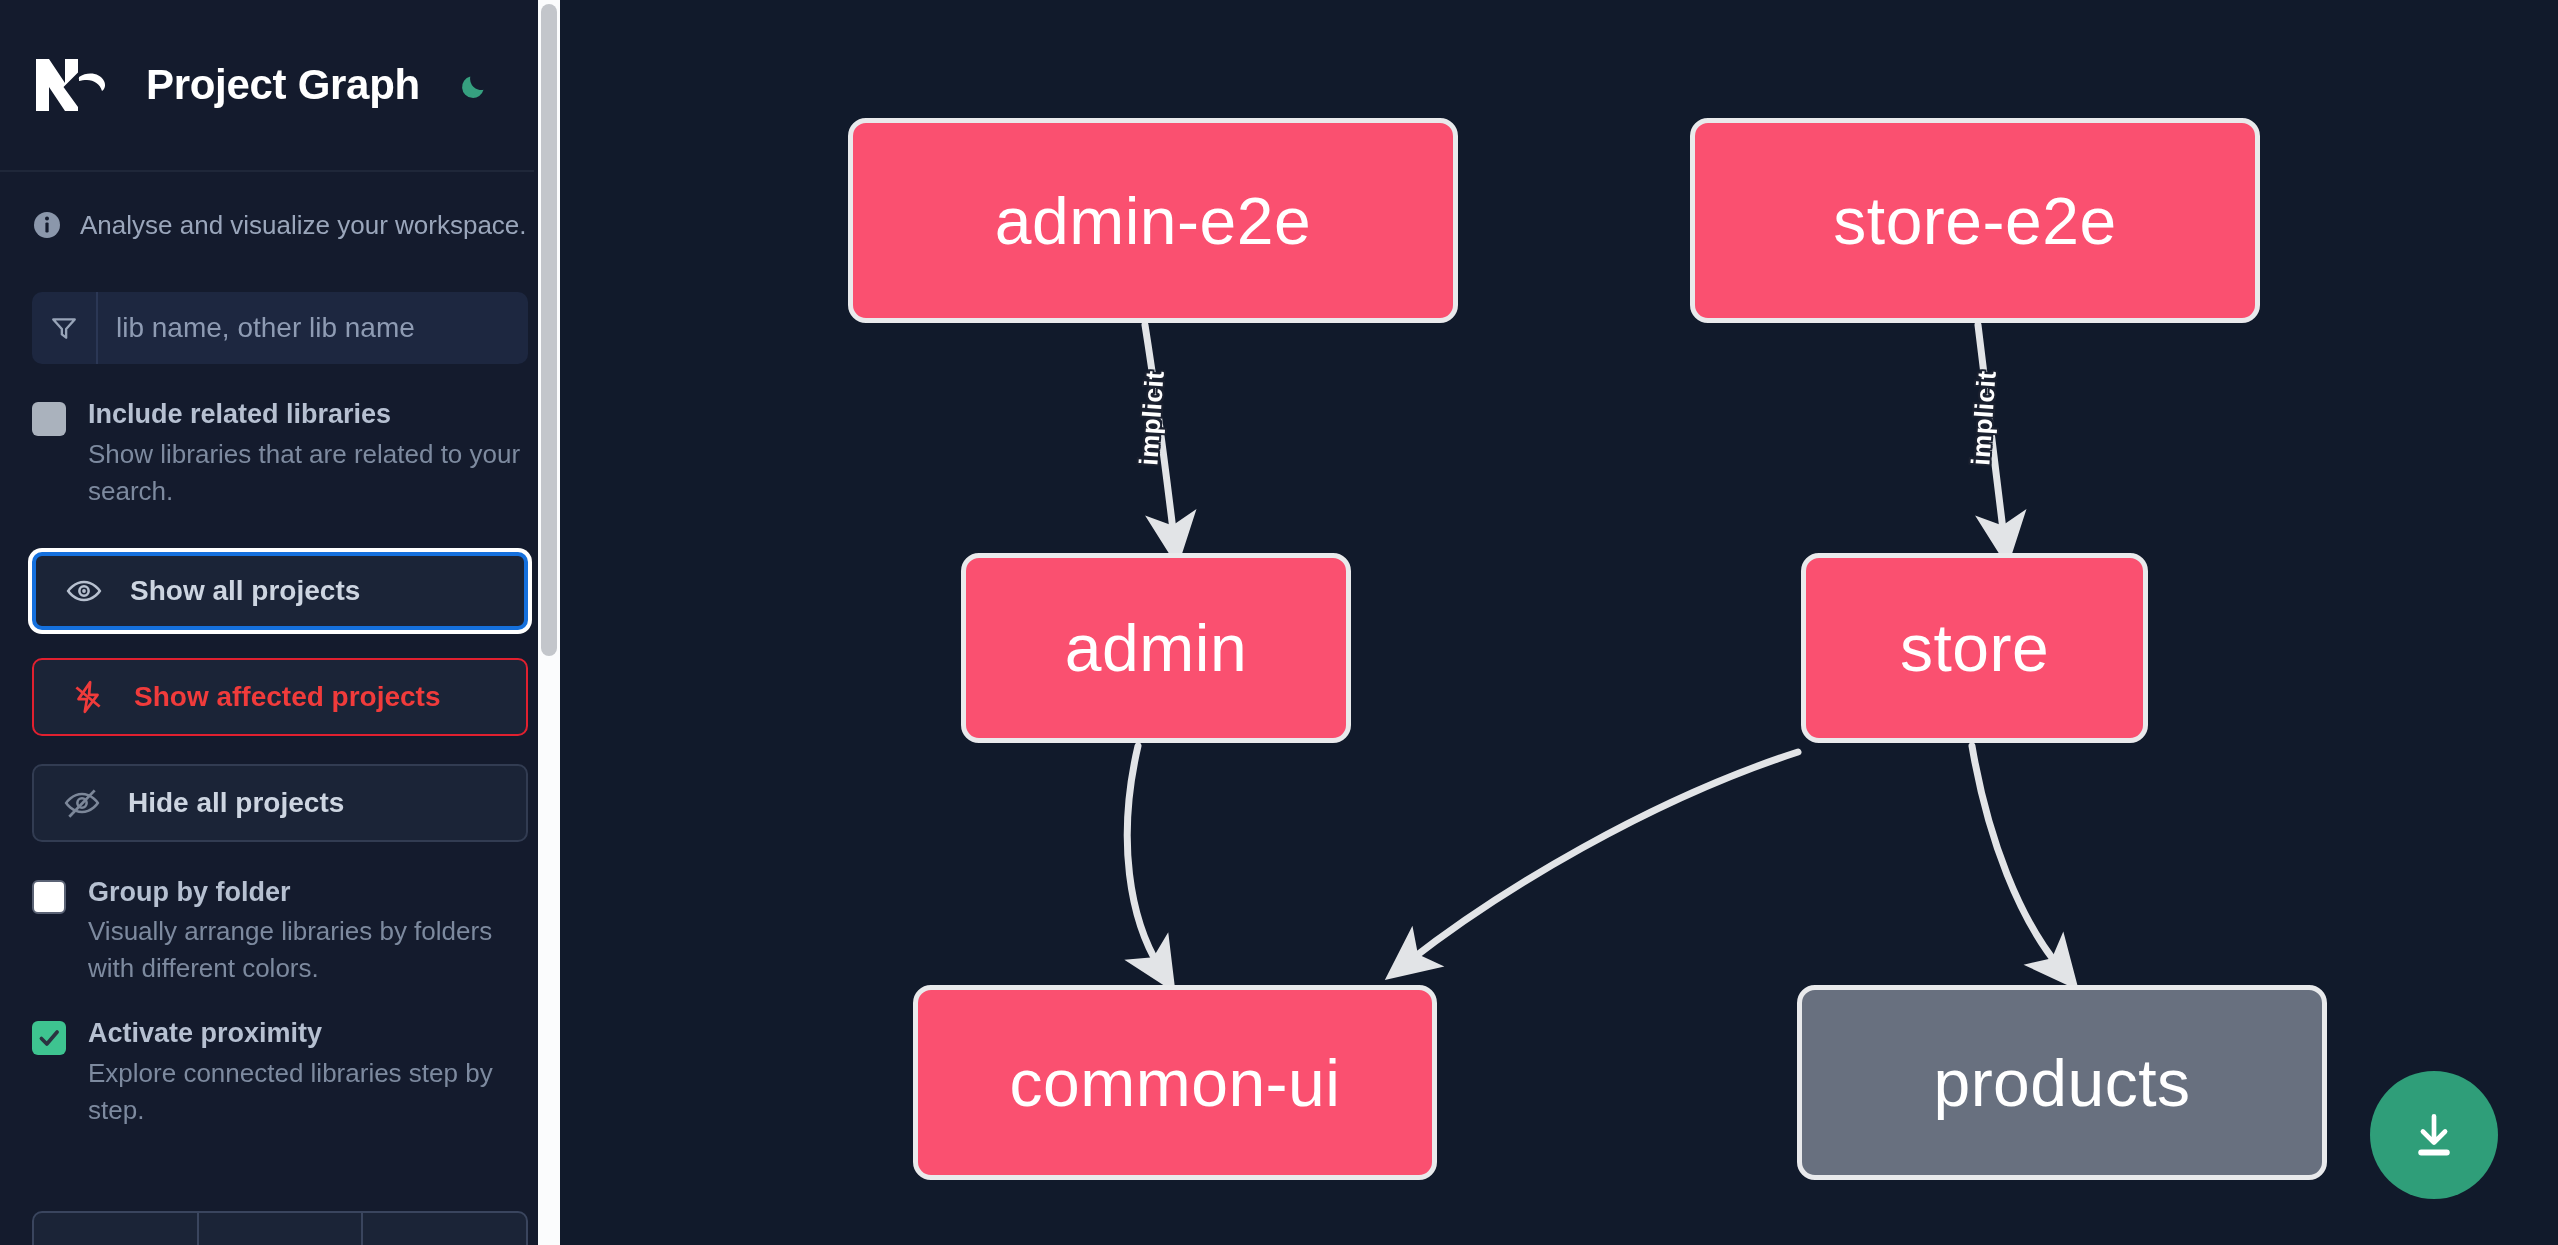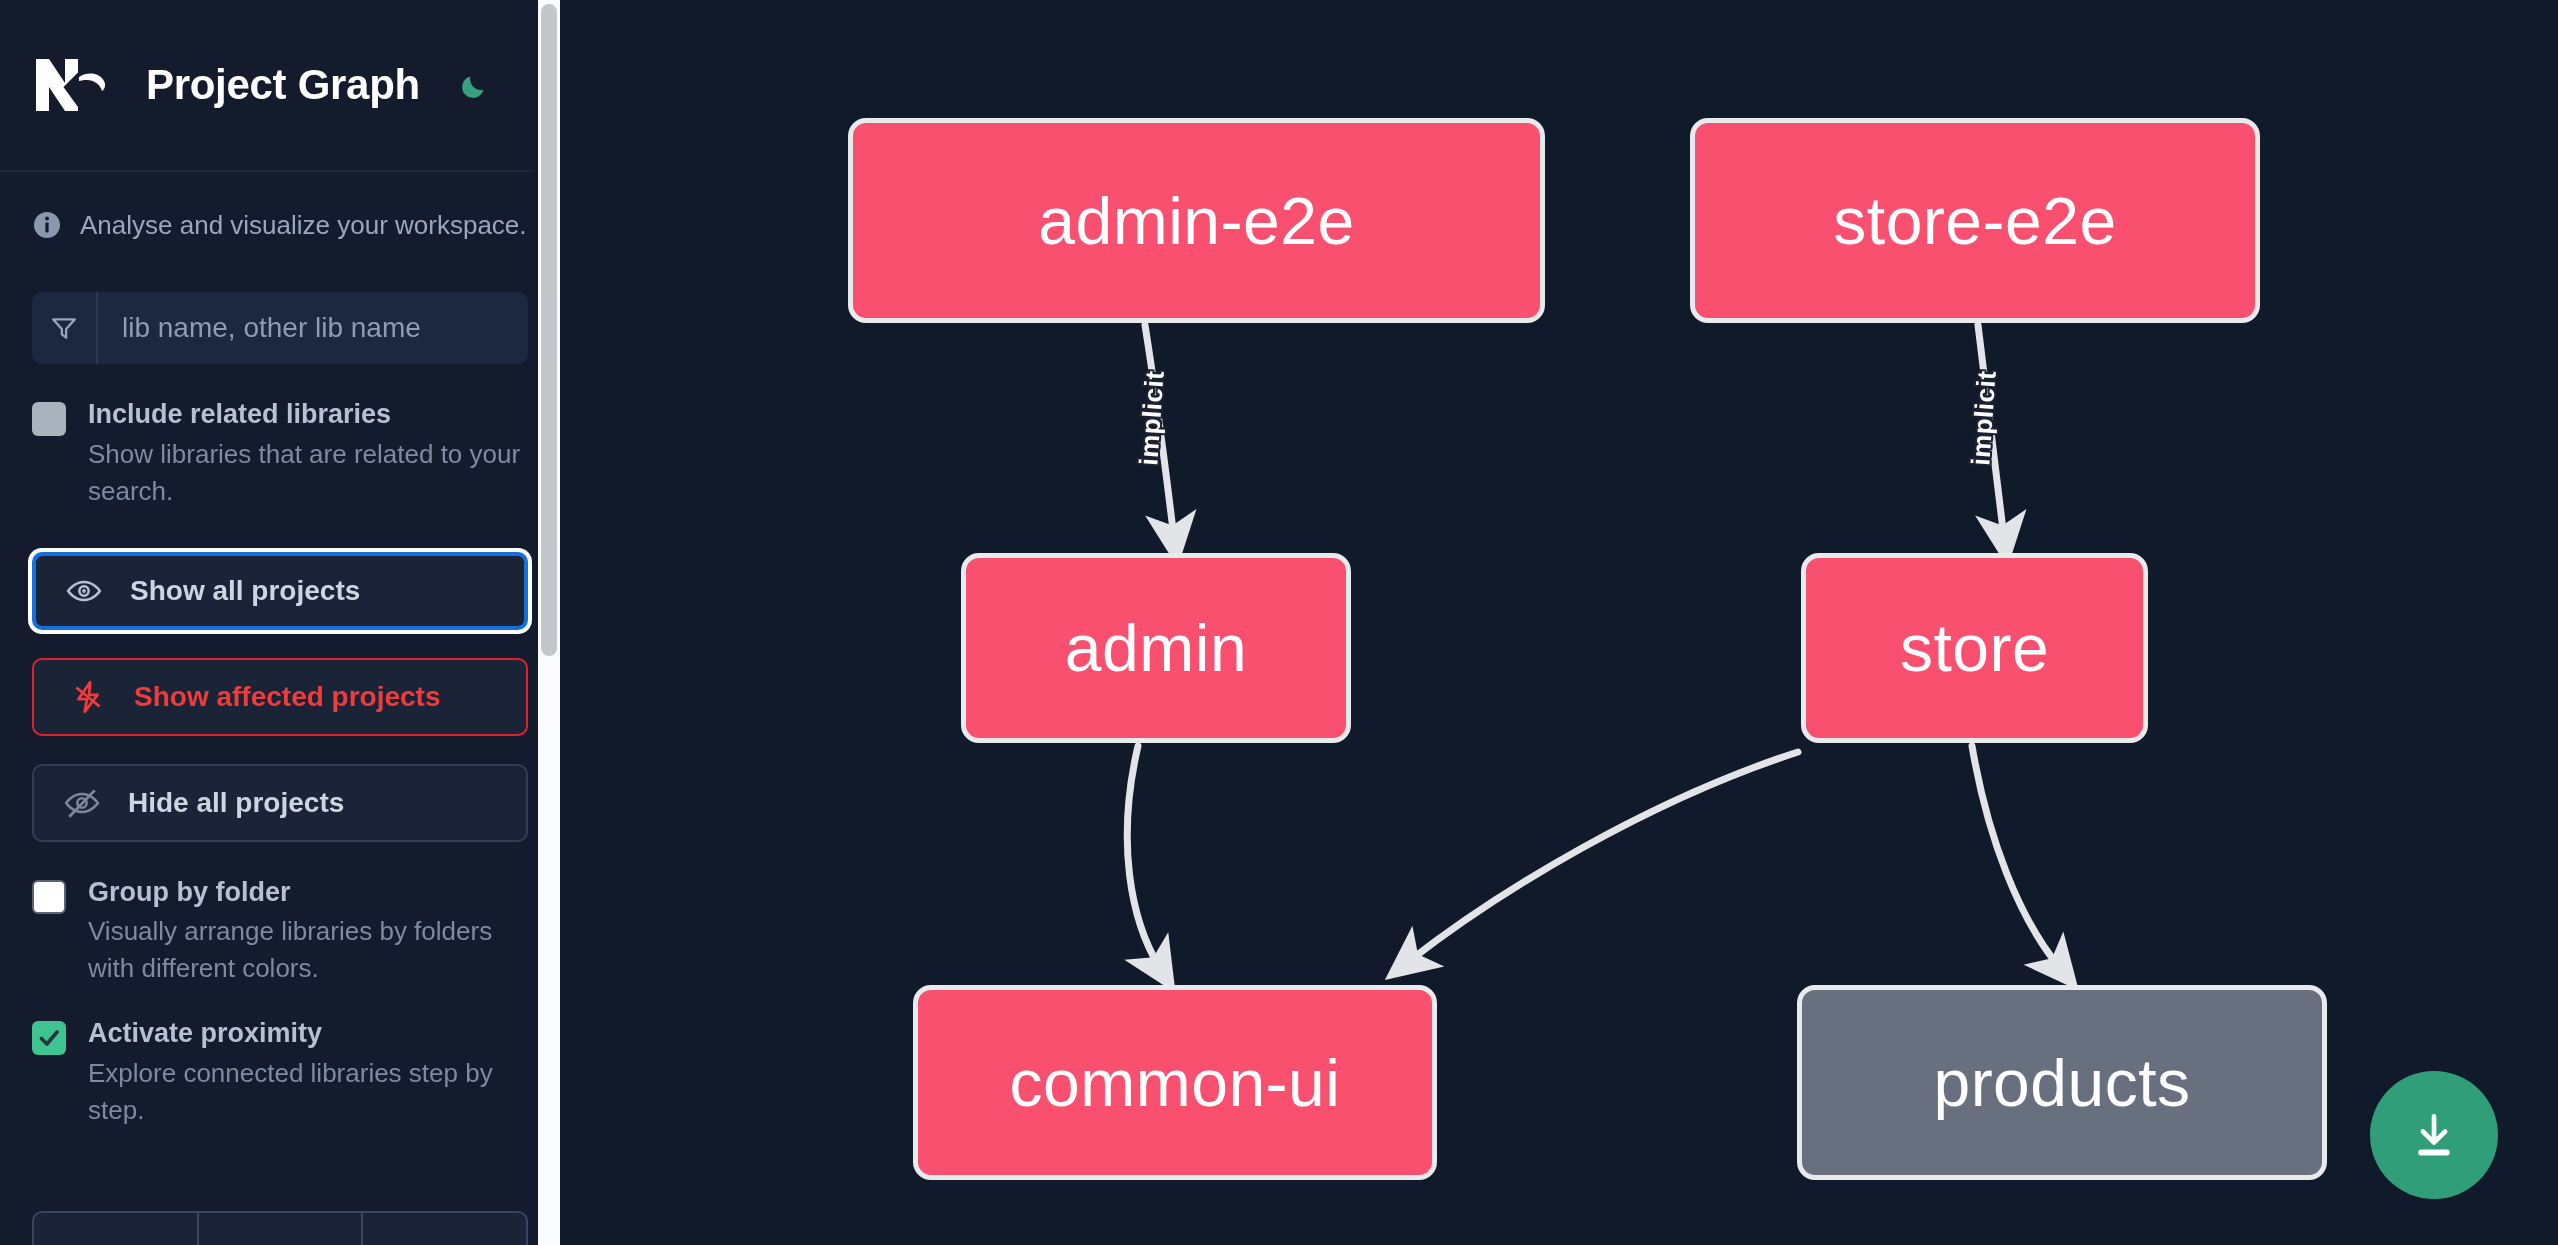--- a/index.html
+++ b/index.html
@@ -103,21 +103,21 @@
     border-right: 2px solid #2b3755;
   }
   .search-input {
     flex: 1;
     border: 0;
     outline: none;
     background: transparent;
     color: #8e9bb3;
     font-size: 28px;
     font-family: "Liberation Sans", sans-serif;
-    padding: 0 24px;
+    padding: 0 18px;
   }
   .search-input::placeholder { color: #8e9bb3; opacity: 1; }
 
   .opt-block { margin-top: 34px; display: flex; gap: 22px; align-items: flex-start; }
   .opt-block.tight { margin-top: 30px; }
 
   .cb {
     width: 34px; height: 34px; flex: 0 0 34px;
     border-radius: 6px;
     margin-top: 4px;
@@ -403,21 +403,21 @@
         <path d="M1238 752 C 1090 800 940 890 848 962"></path>
 
         <path d="M1412 746 C 1428 840 1460 920 1500 968"></path>
       </g>
     </svg>
 
     <div class="edge-label" style="left:592px; top:418px; transform: translate(-50%,-50%) rotate(-86deg);">implicit</div>
 
     <div class="edge-label" style="left:1424px; top:418px; transform: translate(-50%,-50%) rotate(-86deg);">implicit</div>
 
-    <div class="node pink" style="left:288px;  top:118px; width:697px; height:205px;">
+    <div class="node pink" style="left:288px;  top:118px; width:610px; height:205px;">
       <span>admin-e2e</span>
     </div>
 
     <div class="node pink" style="left:1130px; top:118px; width:570px; height:205px;">
       <span>store-e2e</span>
     </div>
 
     <div class="node pink" style="left:401px;  top:553px; width:390px; height:190px;">
       <span>admin</span>
     </div>

